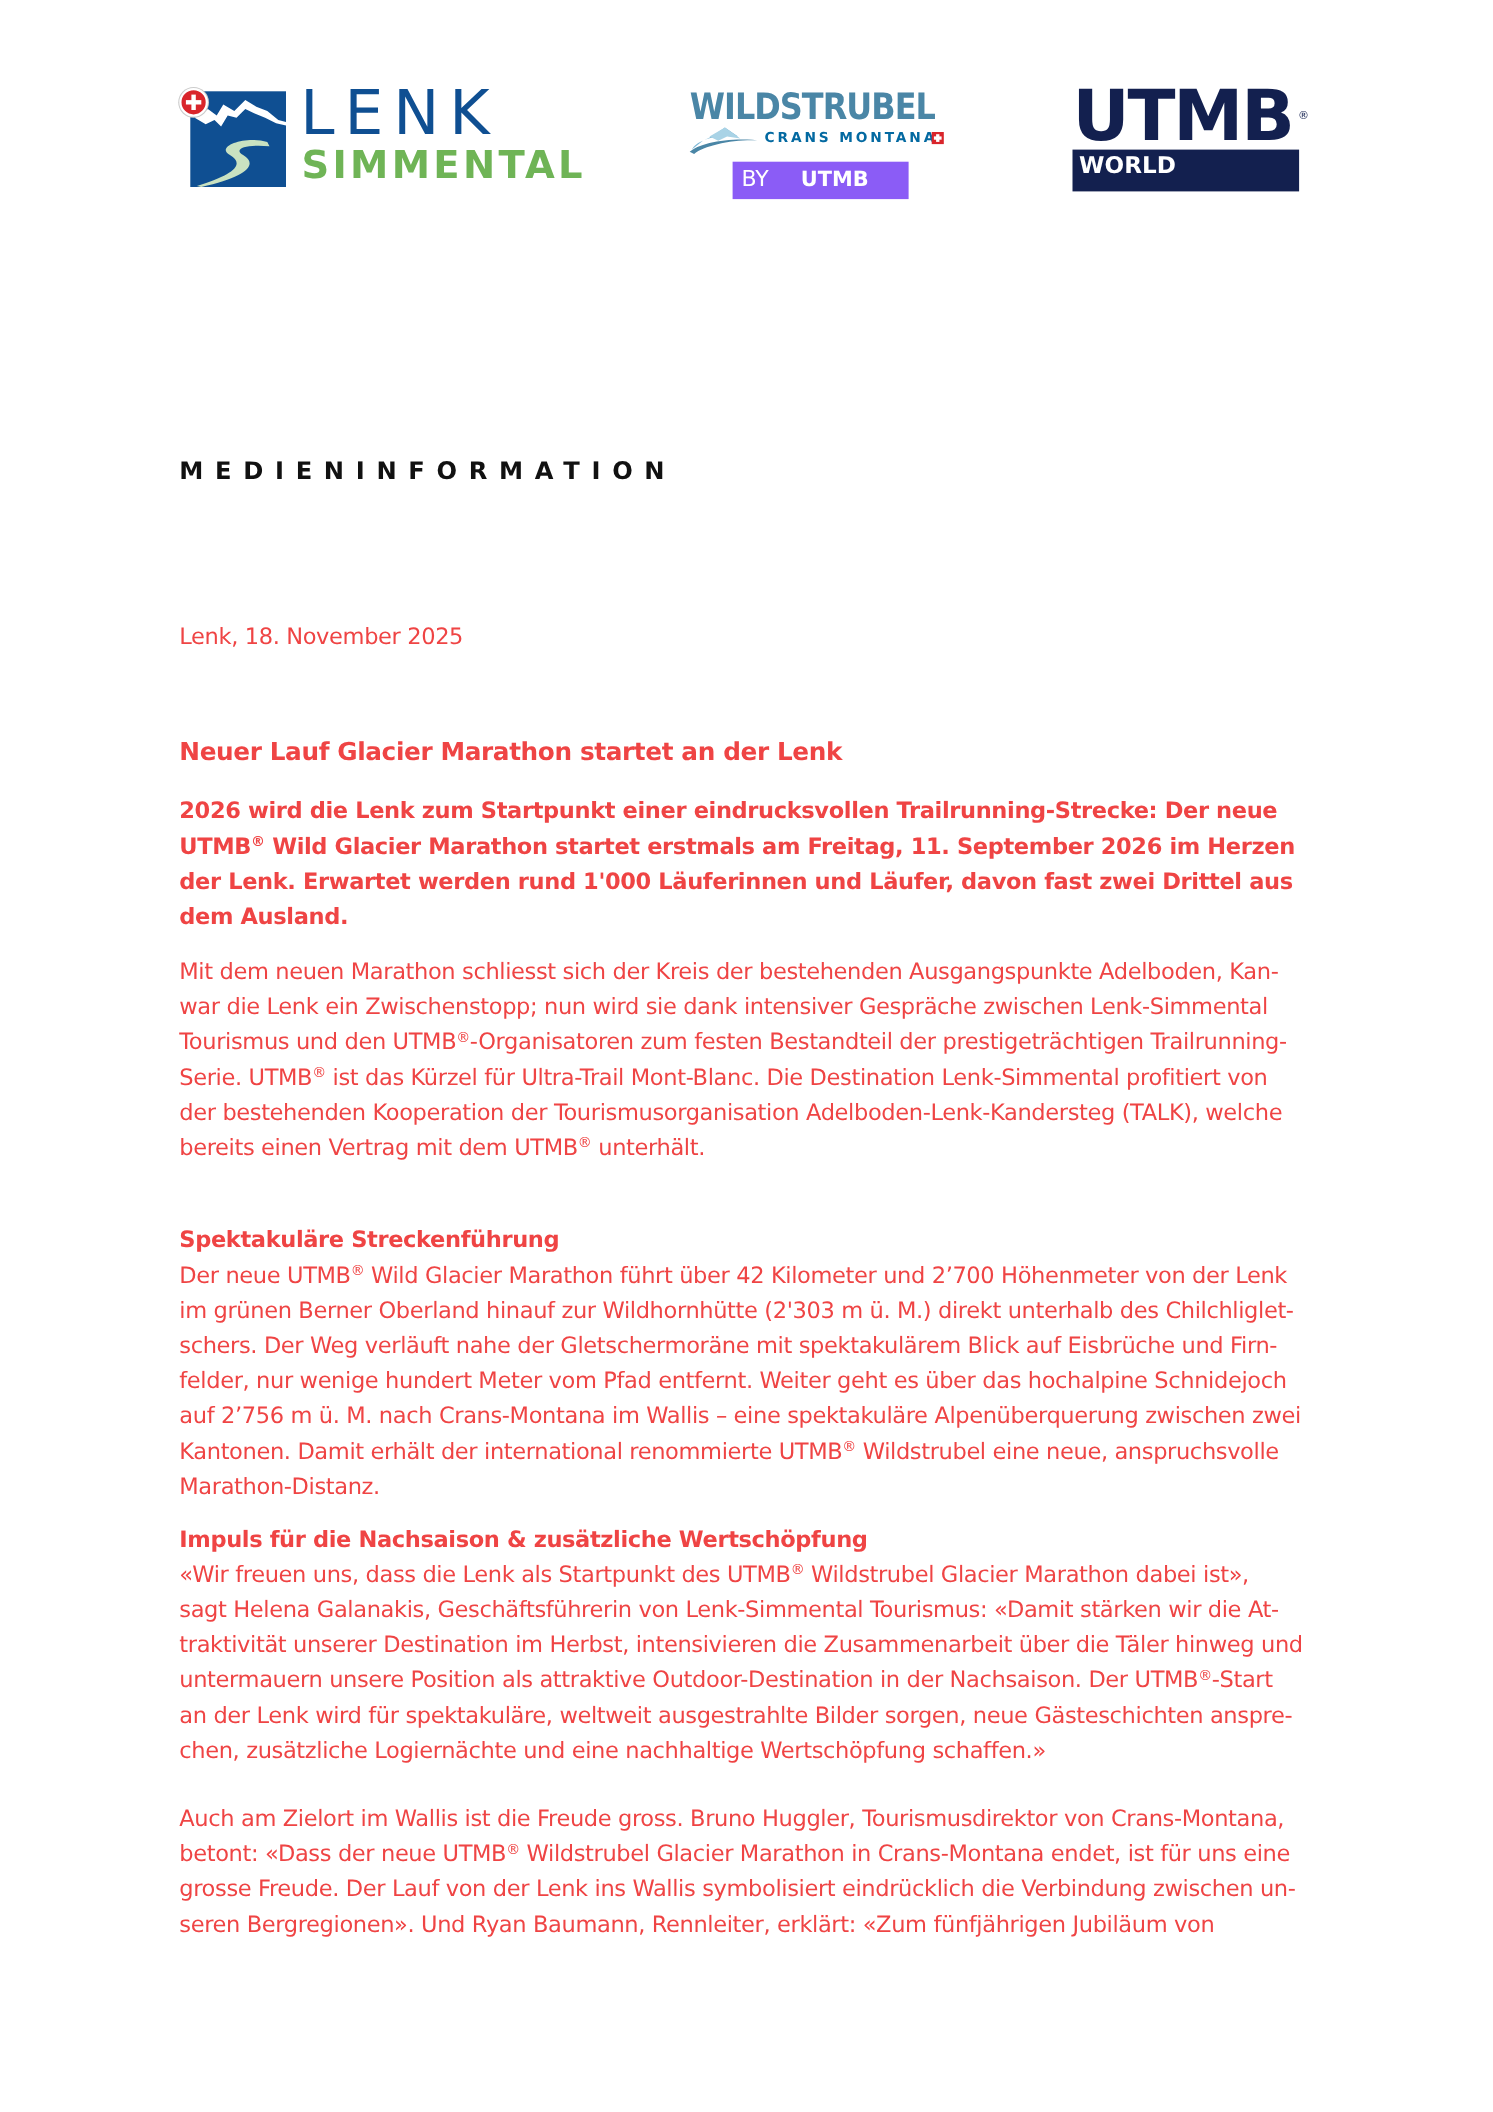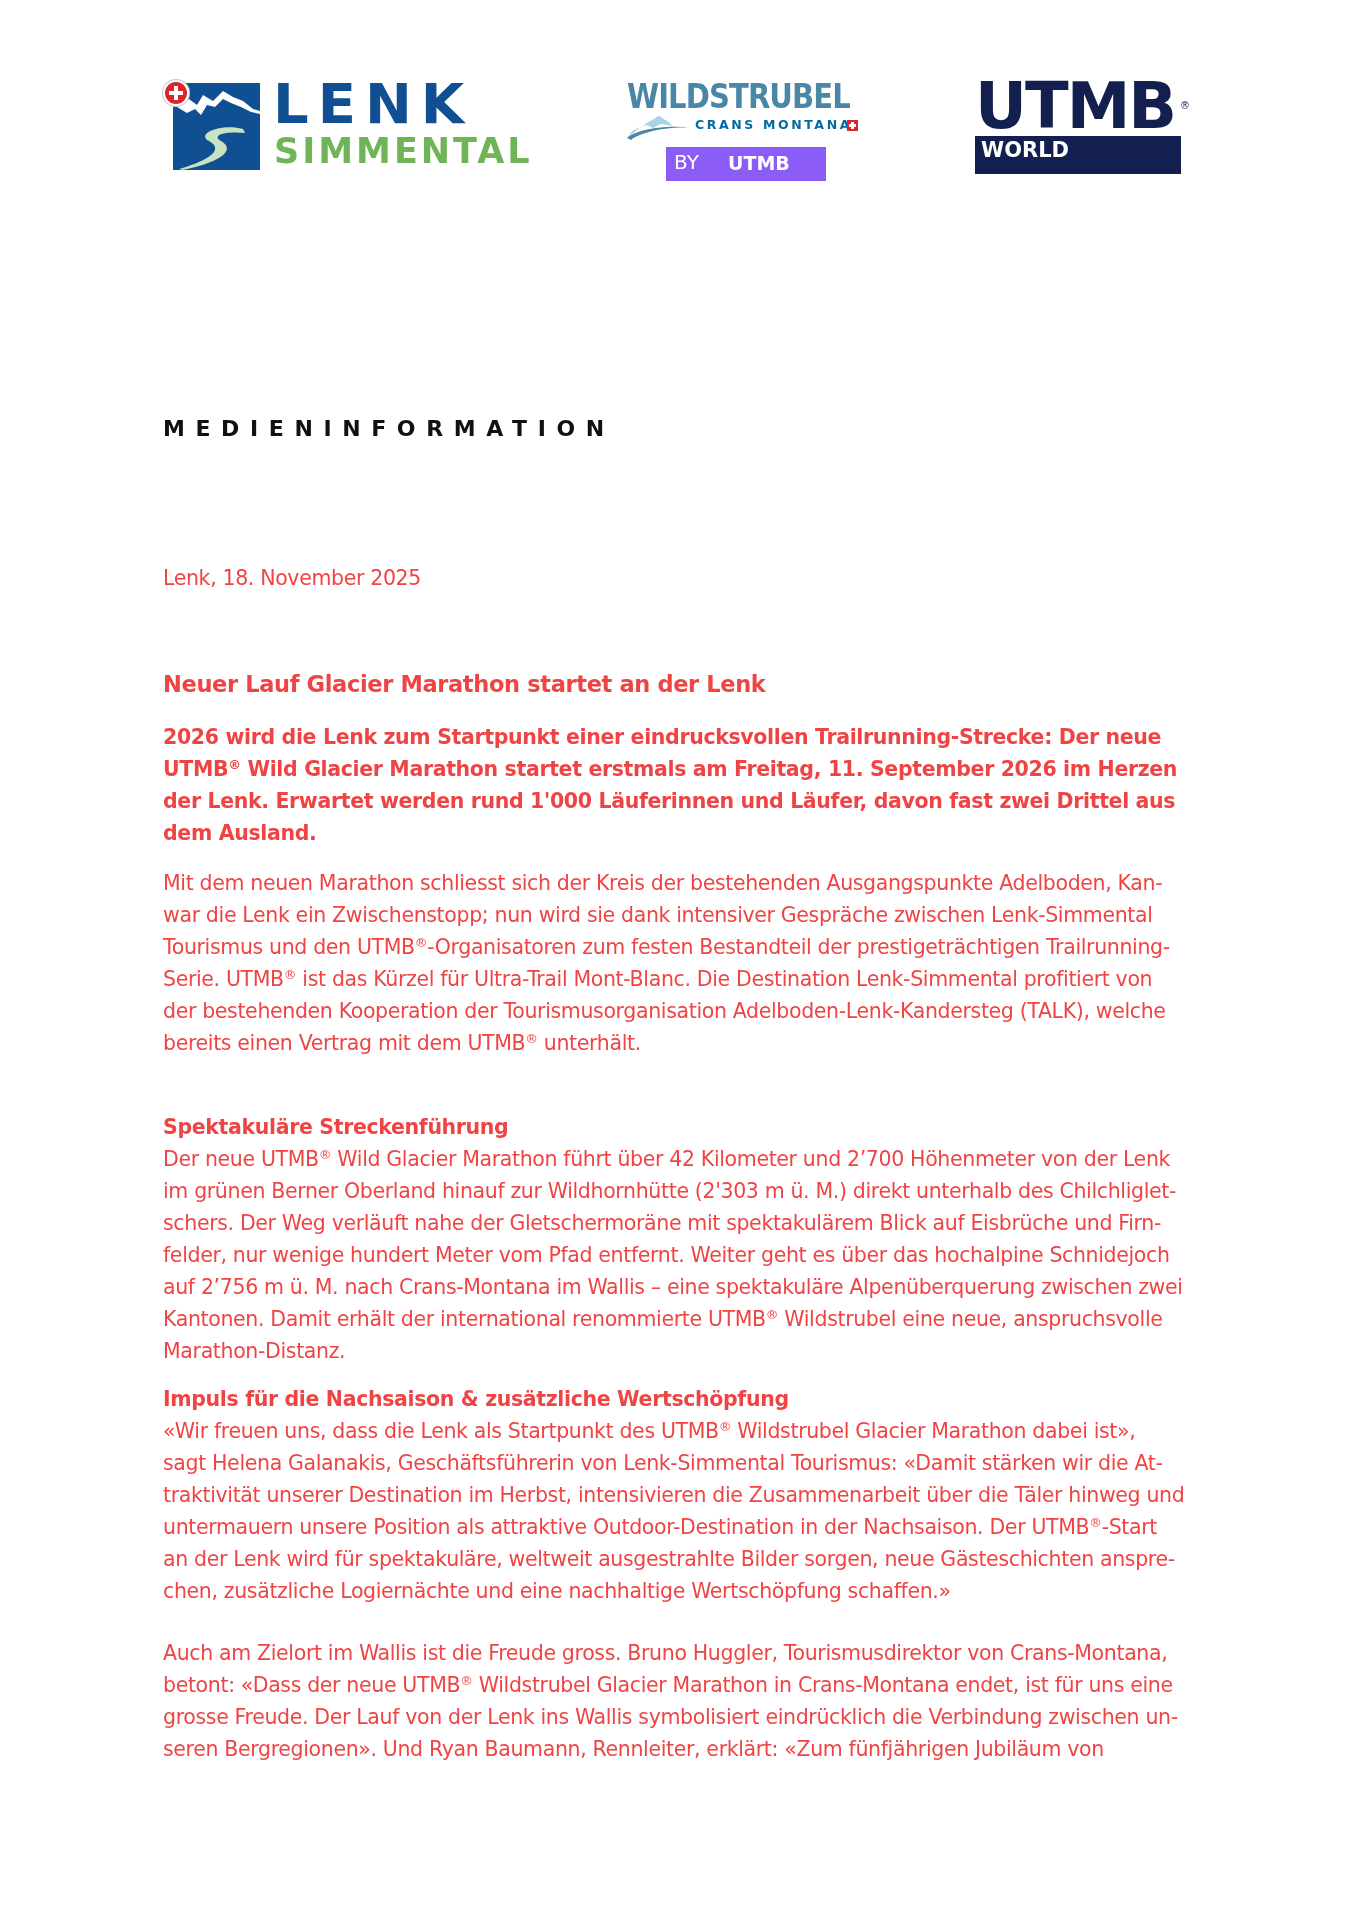--- a/index.html
+++ b/index.html
@@ -6,21 +6,21 @@
   body { width: 1357px; height: 1920px; position: relative; overflow: hidden; font-family: "DejaVu Sans", sans-serif; color: #111; }
   .page { position: absolute; left: 0; top: 0; width: 1357px; height: 1920px; }
 
   
   .logo { position: absolute; }
   .lenk-logo { left: 163px; top: 80px; width: 390px; height: 105px; }
   .lenk-mark { position: absolute; left: 10px; top: 3px; width: 87px; height: 87px; background: #0f4f92; }
   .lenk-swiss { position: absolute; left: 0; top: 0; width: 22px; height: 22px; border-radius: 50%; background: #d9252b; border: 2px solid #fff; box-shadow: 0 0 0 1px #ccc; }
   .lenk-swiss::before { content: ""; position: absolute; left: 9px; top: 4px; width: 4px; height: 14px; background: #fff; }
   .lenk-swiss::after { content: ""; position: absolute; left: 4px; top: 9px; width: 14px; height: 4px; background: #fff; }
-  .lenk-word { position: absolute; left: 110px; top: -4px; font-family: "DejaVu Sans", sans-serif; font-weight: bold; font-size: 56px; letter-spacing: 9px; color: #0f4f92; line-height: 1; text-align: center; }
+  .lenk-word { position: absolute; left: 110px; top: -4px; font-family: "DejaVu Sans", sans-serif; font-weight: normal; font-size: 56px; letter-spacing: 9px; color: #0f4f92; line-height: 1; text-align: center; }
   .simmental-word { position: absolute; left: 111px; top: 54px; font-family: "DejaVu Sans", sans-serif; font-weight: bold; font-size: 35px; letter-spacing: 3px; color: #6fb456; line-height: 1; }
 
   .wild-logo { left: 625px; top: 80px; width: 240px; height: 105px; }
   .wild-word { position: absolute; left: 2px; top: 0; font-family: "DejaVu Sans", sans-serif; font-weight: bold; font-size: 33px; color: #4a86a6; letter-spacing: -1px; line-height: 1; transform: scaleX(0.88); transform-origin: left top; }
   .wild-sub { position: absolute; left: 70px; top: 39px; font-family: "DejaVu Sans", sans-serif; font-weight: bold; font-size: 12.5px; letter-spacing: 2.6px; color: #0369a1; line-height: 1; }
   .wild-flag { position: absolute; left: 222px; top: 40px; width: 11px; height: 11px; background: #d9252b; }
   .wild-flag::before { content: ""; position: absolute; left: 4px; top: 2px; width: 3px; height: 7px; background: #fff; }
   .wild-flag::after { content: ""; position: absolute; left: 2px; top: 4px; width: 7px; height: 3px; background: #fff; }
   .wild-mountain { position: absolute; left: 0; top: 34px; }
   .wild-by { position: absolute; left: 41px; top: 67px; width: 160px; height: 34px; background: #8b5cf6; }

